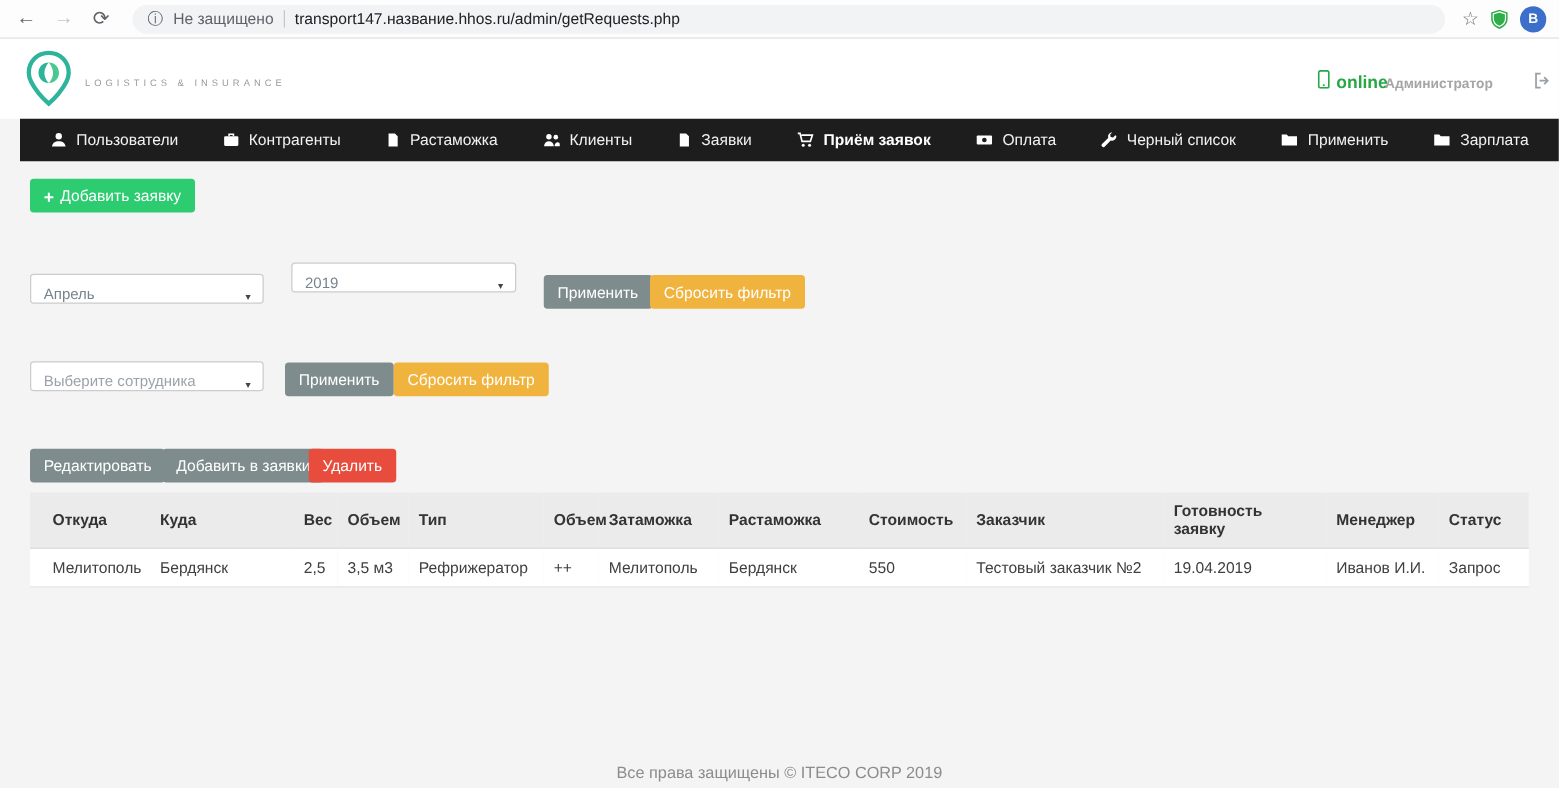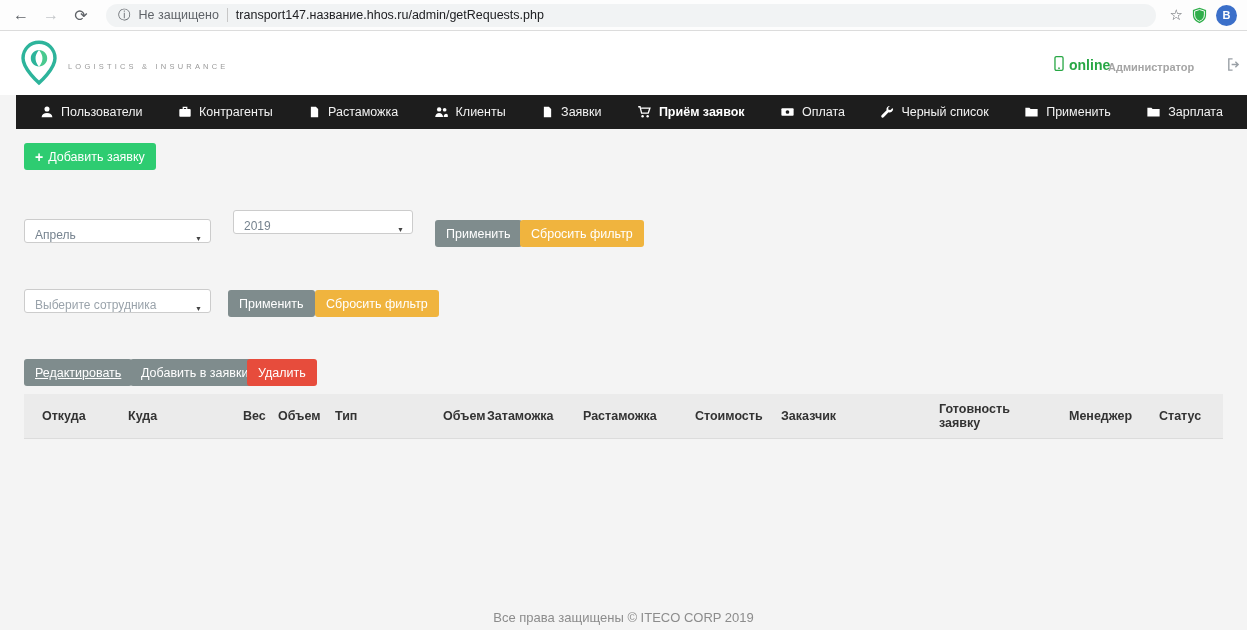--- a/index.html
+++ b/index.html
@@ -253,21 +253,21 @@
 <button class="btn btn-gray" style="left:435px; top:220px;">Применить</button>
 <button class="btn btn-yellow" style="left:520px; top:220px;">Сбросить фильтр</button>
 
 <div class="select placeholder" style="left:24px; top:289px; width:187px;">
   <span>Выберите сотрудника</span>
   <span class="caret">▼</span>
 </div>
 <button class="btn btn-gray" style="left:228px; top:290px;">Применить</button>
 <button class="btn btn-yellow" style="left:315px; top:290px;">Сбросить фильтр</button>
 
-<button class="btn btn-gray" style="left:24px; top:359px;text-decoration:underline;">Редактировать</button>
+<button class="btn btn-gray" style="left:24px; top:359px;">Редактировать</button>
 <button class="btn btn-gray" style="left:130px; top:359px;">Добавить в заявки</button>
 <button class="btn btn-red" style="left:247px; top:359px;">Удалить</button>
 
 <div class="table-wrap">
   <table>
     <colgroup>
         <col style="width: 96px;">
         <col style="width: 115px;">
         <col style="width: 35px;">
         <col style="width: 57px;">
@@ -292,17 +292,32 @@
           <th>Затаможка</th>
           <th>Растаможка</th>
           <th>Стоимость</th>
           <th>Заказчик</th>
           <th>Готовность заявку</th>
           <th>Менеджер</th>
           <th>Статус</th>
         </tr>
       </thead>
     <tbody>
+        <tr>
+          <td>Мелитополь</td>
+          <td>Бердянск</td>
+          <td>2,5</td>
+          <td>3,5 м3</td>
+          <td>Рефрижератор</td>
+          <td>++</td>
+          <td>Мелитополь</td>
+          <td>Бердянск</td>
+          <td>550</td>
+          <td>Тестовый заказчик №2</td>
+          <td>19.04.2019</td>
+          <td>Иванов И.И.</td>
+          <td>Запрос</td>
+        </tr>
       </tbody>
   </table>
 </div>
 
 <div class="footer">Все права защищены © ITECO CORP 2019</div>
 
 </body></html>

